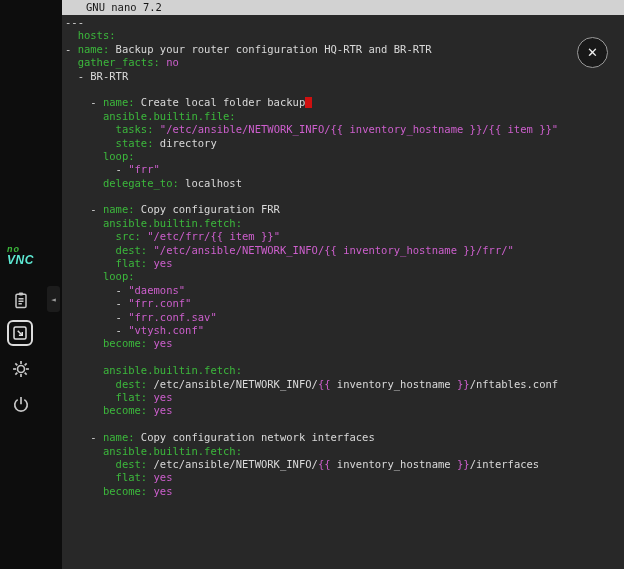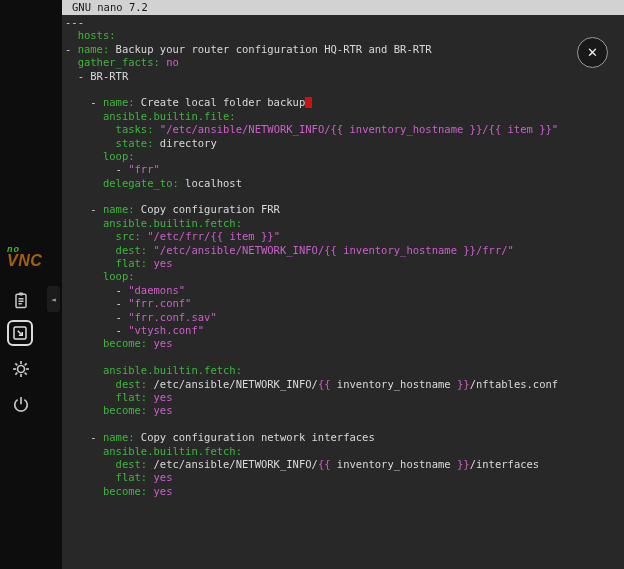--- a/index.html
+++ b/index.html
@@ -5,33 +5,33 @@
   html,body{margin:0;padding:0;}
   body{
     width:624px;height:569px;position:relative;overflow:hidden;
     background:#282828;font-family:"DejaVu Sans Mono",monospace;
   }
   
   .vnc-bar{position:absolute;left:0;top:0;width:62px;height:569px;background:#0d0d0d;}
   .vnc-logo{position:absolute;left:7px;top:244px;line-height:11px;
     font-family:"Liberation Sans",sans-serif;font-style:italic;font-weight:bold;}
   .vnc-logo .lt{display:block;font-size:9px;color:#3cb83c;letter-spacing:1px;}
-  .vnc-logo .lb{display:block;font-size:16px;color:#a16207;letter-spacing:0.5px;}
+  .vnc-logo .lb{display:block;font-size:12px;color:#5eead4;letter-spacing:0.5px;}
   .vnc-handle{position:absolute;right:2px;top:286px;width:13px;height:26px;
     background:#1c1c1c;border-radius:3px;display:flex;align-items:center;justify-content:center;
     color:#9a9a9a;font-size:8px;cursor:pointer;}
   .vnc-btn{position:absolute;left:7px;width:28px;height:28px;display:flex;align-items:center;
     justify-content:center;background:transparent;border:none;border-radius:6px;padding:0;cursor:pointer;}
   .vnc-btn.active{border:2px solid #dcdcdc;width:26px;height:26px;}
   .vnc-btn svg{display:block;}
   
   .terminal{position:absolute;left:62px;top:0;width:562px;height:569px;background:#282828;}
   .nano-titlebar{position:absolute;left:0;top:0;width:100%;height:15px;background:#d2d2d2;
     color:#161616;font-size:10.5px;line-height:15px;display:flex;white-space:nowrap;overflow:hidden;}
-  .nano-titlebar .app{padding-left:10px;}
+  .nano-titlebar .app{padding-left:24px;}
   .nano-titlebar .file{margin-left:auto;margin-top:42px;}
   .code{position:absolute;left:3px;top:16px;font-size:10.5px;line-height:13.4px;color:#d9d9d9;}
   .code-line{white-space:pre;height:13.4px;}
   .code-line span.w{color:#d9d9d9;}
   .code-line span.g{color:#3cb83c;}
   .code-line span.m{color:#cd5fcd;}
   .code-line span.cur{display:inline-block;width:6.3px;height:11px;background:#cf1010;
     vertical-align:middle;margin-top:-2px;}
   
   .close-btn{position:absolute;left:577px;top:37px;width:31px;height:31px;border-radius:50%;

